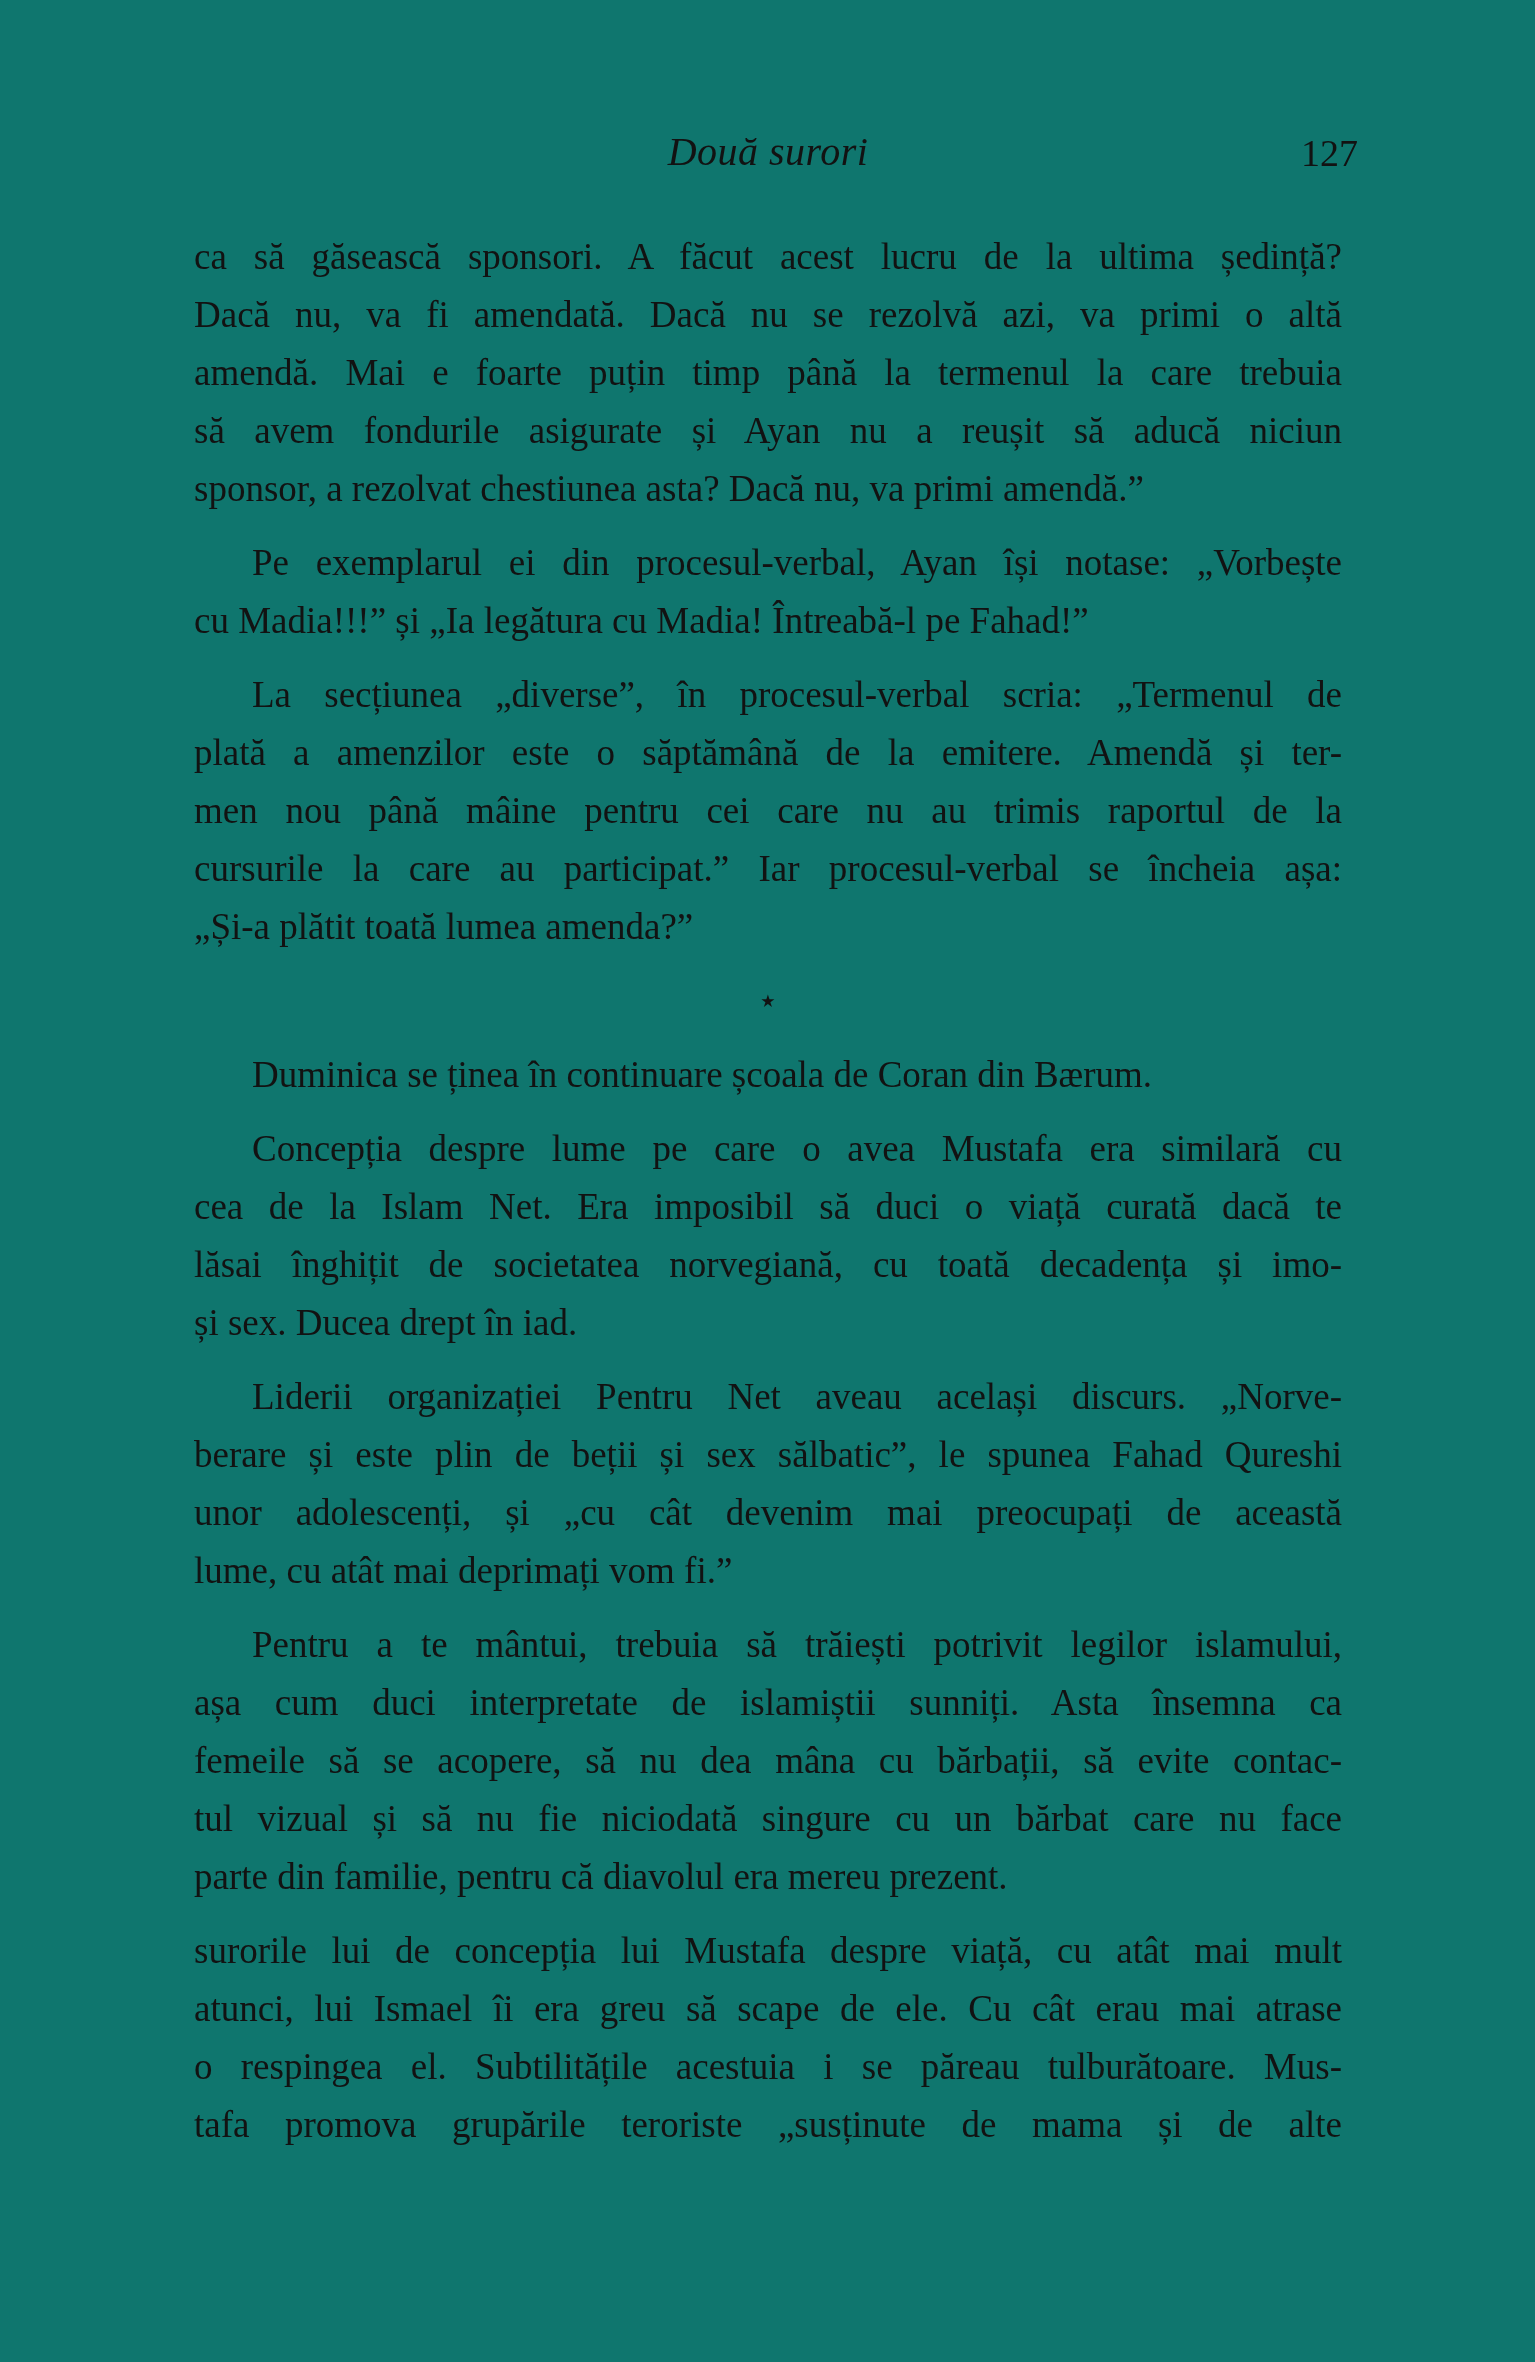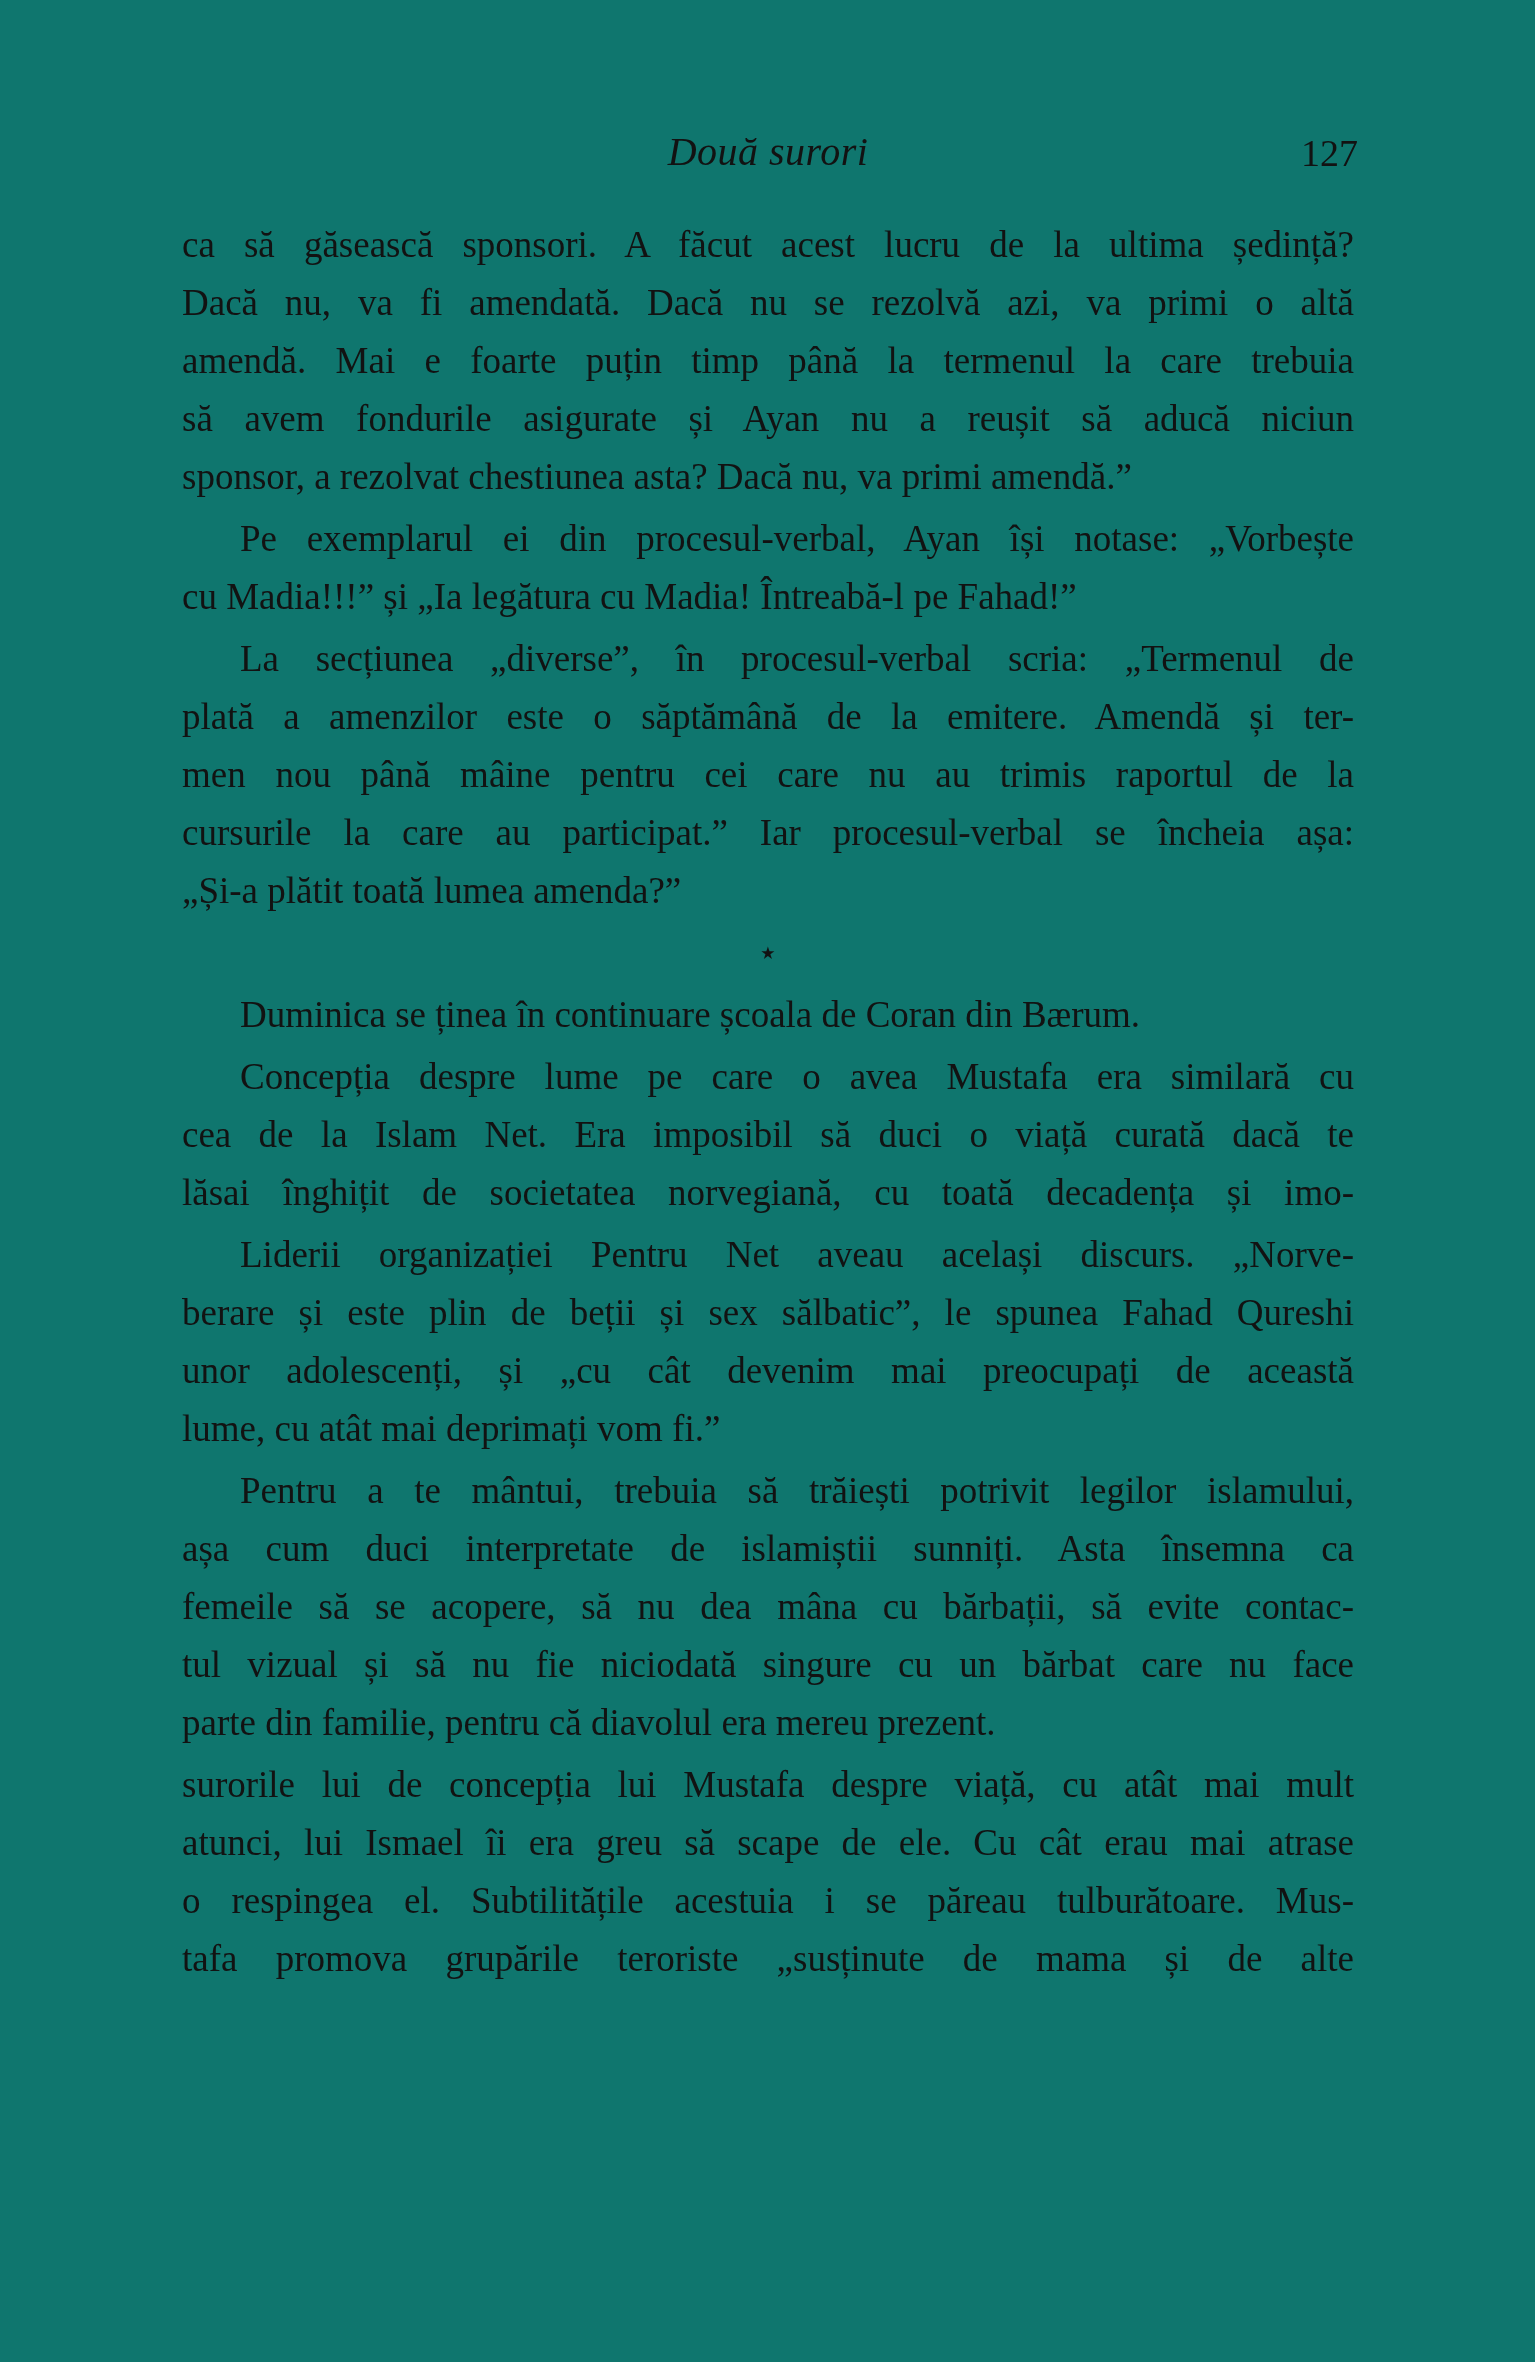--- a/index.html
+++ b/index.html
@@ -40,21 +40,21 @@
     font-size: 38px;
     line-height: 52px;
   }
   .body-text {
     position: absolute;
     top: 212px;
     left: 178px;
     width: 1180px;
     font-size: 37px;
   }
-  .para { margin: 4px; padding: 0; }
+  .para { margin: 16px; padding: 0; }
   .line {
     height: 58px;
     line-height: 58px;
     text-align: justify;
     text-align-last: justify;
     white-space: normal;
     overflow: visible;
   }
   .line.last { text-align-last: left; }
   .line.indent { text-indent: 58px; }
@@ -93,20 +93,21 @@
         <div class="line last">„Și-a plătit toată lumea amenda?”</div>
       </div>
       <div class="sep-line">⋆</div>
       <div class="para">
         <div class="line last indent">Duminica se ținea în continuare școala de Coran din Bærum.</div>
       </div>
       <div class="para">
         <div class="line indent">Concepția despre lume pe care o avea Mustafa era similară cu</div>
         <div class="line">cea de la Islam Net. Era imposibil să duci o viață curată dacă te</div>
         <div class="line">lăsai înghițit de societatea norvegiană, cu toată decadența și imo-</div>
+        <div class="line last">și sex. Ducea drept în iad.</div>
       </div>
       <div class="para">
         <div class="line indent">Liderii organizației Pentru Net aveau același discurs. „Norve-</div>
         <div class="line">berare și este plin de beții și sex sălbatic”, le spunea Fahad Qureshi</div>
         <div class="line">unor adolescenți, și „cu cât devenim mai preocupați de această</div>
         <div class="line last">lume, cu atât mai deprimați vom fi.”</div>
       </div>
       <div class="para">
         <div class="line indent">Pentru a te mântui, trebuia să trăiești potrivit legilor islamului,</div>
         <div class="line">așa cum duci interpretate de islamiștii sunniți. Asta însemna ca</div>

